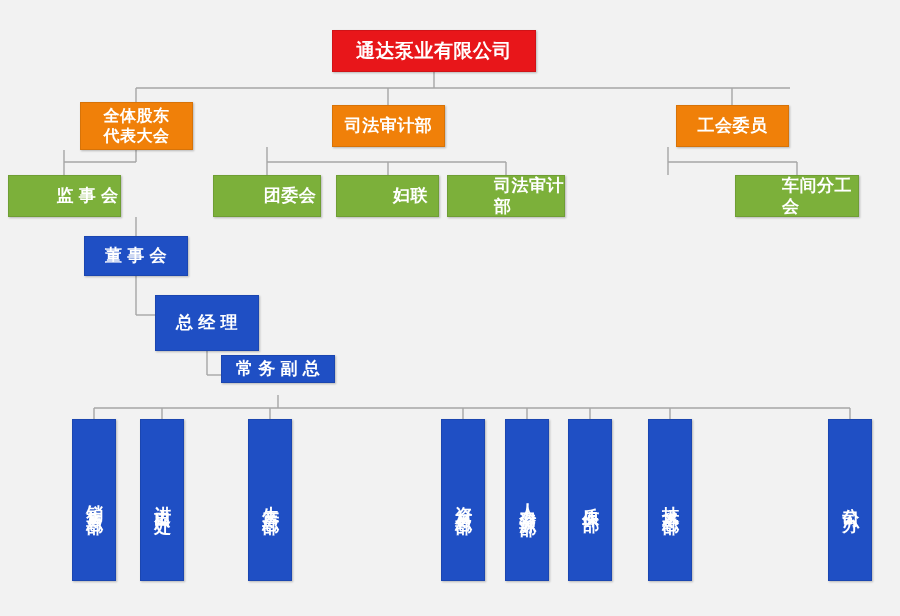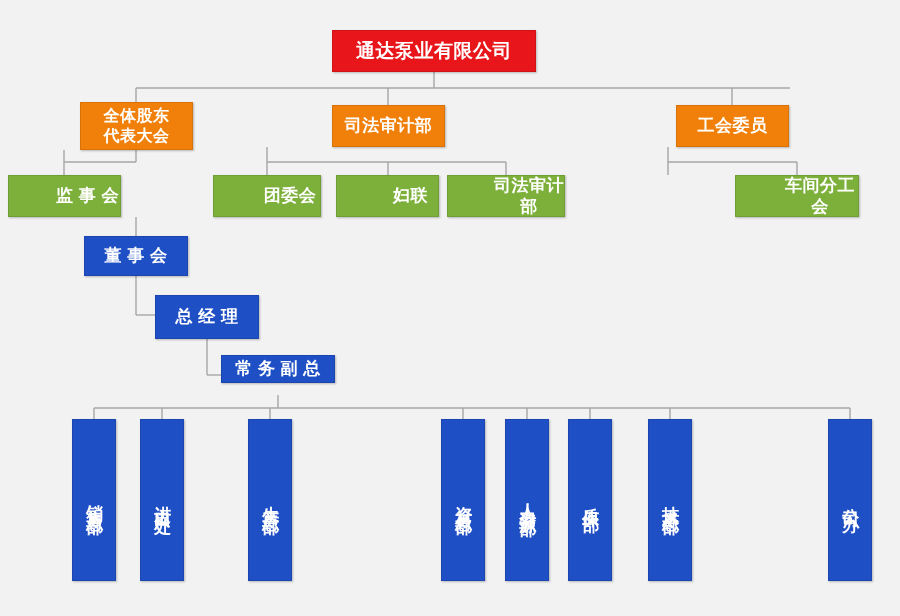--- a/index.html
+++ b/index.html
@@ -19,27 +19,27 @@
     left: 0; top: 0;
     width: 900px;
     height: 616px;
   }
   .node {
     position: absolute;
     box-sizing: border-box;
     display: flex;
     align-items: center;
     justify-content: center;
-    text-align: center;
     color: #ffffff;
     font-weight: bold;
     line-height: 1.25;
     border: 1px solid rgba(0,0,0,0.10);
     box-shadow: 1px 1px 2px rgba(0,0,0,0.25);
     letter-spacing: 0.5px;
+    font-family: Liberation Serif, serif;
   }
   .node.red    { background: #e8161a; }
   .node.orange { background: #f08009; }
   .node.green  { background: #7cb03a; padding-left: 46px; }
   .node.blue   { background: #1f4fc4; }
   .node.vert {
     writing-mode: vertical-rl;
     text-orientation: upright;
     letter-spacing: 4px;
     line-height: 1.1;
@@ -98,21 +98,21 @@
 <div class="node red" style="left: 332px; top: 30px; width: 204px; height: 42px; font-size: 19px;">通达泵业有限公司</div>
     <div class="node orange" style="left: 80px; top: 102px; width: 113px; height: 48px; font-size: 16px;">全体股东<br>代表大会</div>
     <div class="node orange" style="left: 332px; top: 105px; width: 113px; height: 42px; font-size: 17px;">司法审计部</div>
     <div class="node orange" style="left: 676px; top: 105px; width: 113px; height: 42px; font-size: 17px;">工会委员</div>
     <div class="node green" style="left: 8px; top: 175px; width: 113px; height: 42px; font-size: 17px;">监 事 会</div>
     <div class="node green" style="left: 213px; top: 175px; width: 108px; height: 42px; font-size: 17px;">团委会</div>
     <div class="node green" style="left: 336px; top: 175px; width: 103px; height: 42px; font-size: 17px;">妇联</div>
     <div class="node green" style="left: 447px; top: 175px; width: 118px; height: 42px; font-size: 17px;">司法审计部</div>
     <div class="node blue" style="left: 84px; top: 236px; width: 104px; height: 40px; font-size: 17px;">董 事 会</div>
     <div class="node green" style="left: 735px; top: 175px; width: 124px; height: 42px; font-size: 17px;">车间分工会</div>
-    <div class="node blue" style="left: 155px; top: 295px; width: 104px; height: 44px; font-size: 17px;">总 经 理</div>
+    <div class="node blue" style="left: 155px; top: 295px; width: 104px; height: 56px; font-size: 17px;">总 经 理</div>
     <div class="node blue" style="left: 221px; top: 355px; width: 114px; height: 28px; font-size: 17px;">常 务 副 总</div>
     <div class="node blue vert" style="left: 72px; top: 419px; width: 44px; height: 162px; font-size: 17px;">销售总部</div>
     <div class="node blue vert" style="left: 140px; top: 419px; width: 44px; height: 162px; font-size: 17px;">进出口处</div>
     <div class="node blue vert" style="left: 248px; top: 419px; width: 44px; height: 162px; font-size: 17px;">生产总部</div>
     <div class="node blue vert" style="left: 441px; top: 419px; width: 44px; height: 162px; font-size: 17px;">资材总部</div>
     <div class="node blue vert" style="left: 505px; top: 419px; width: 44px; height: 162px; font-size: 17px;">人力资源部</div>
     <div class="node blue vert" style="left: 568px; top: 419px; width: 44px; height: 162px; font-size: 17px;">质保部</div>
     <div class="node blue vert" style="left: 648px; top: 419px; width: 44px; height: 162px; font-size: 17px;">技术总部</div>
     <div class="node blue vert" style="left: 828px; top: 419px; width: 44px; height: 162px; font-size: 17px;">公司办</div>
   </div>

